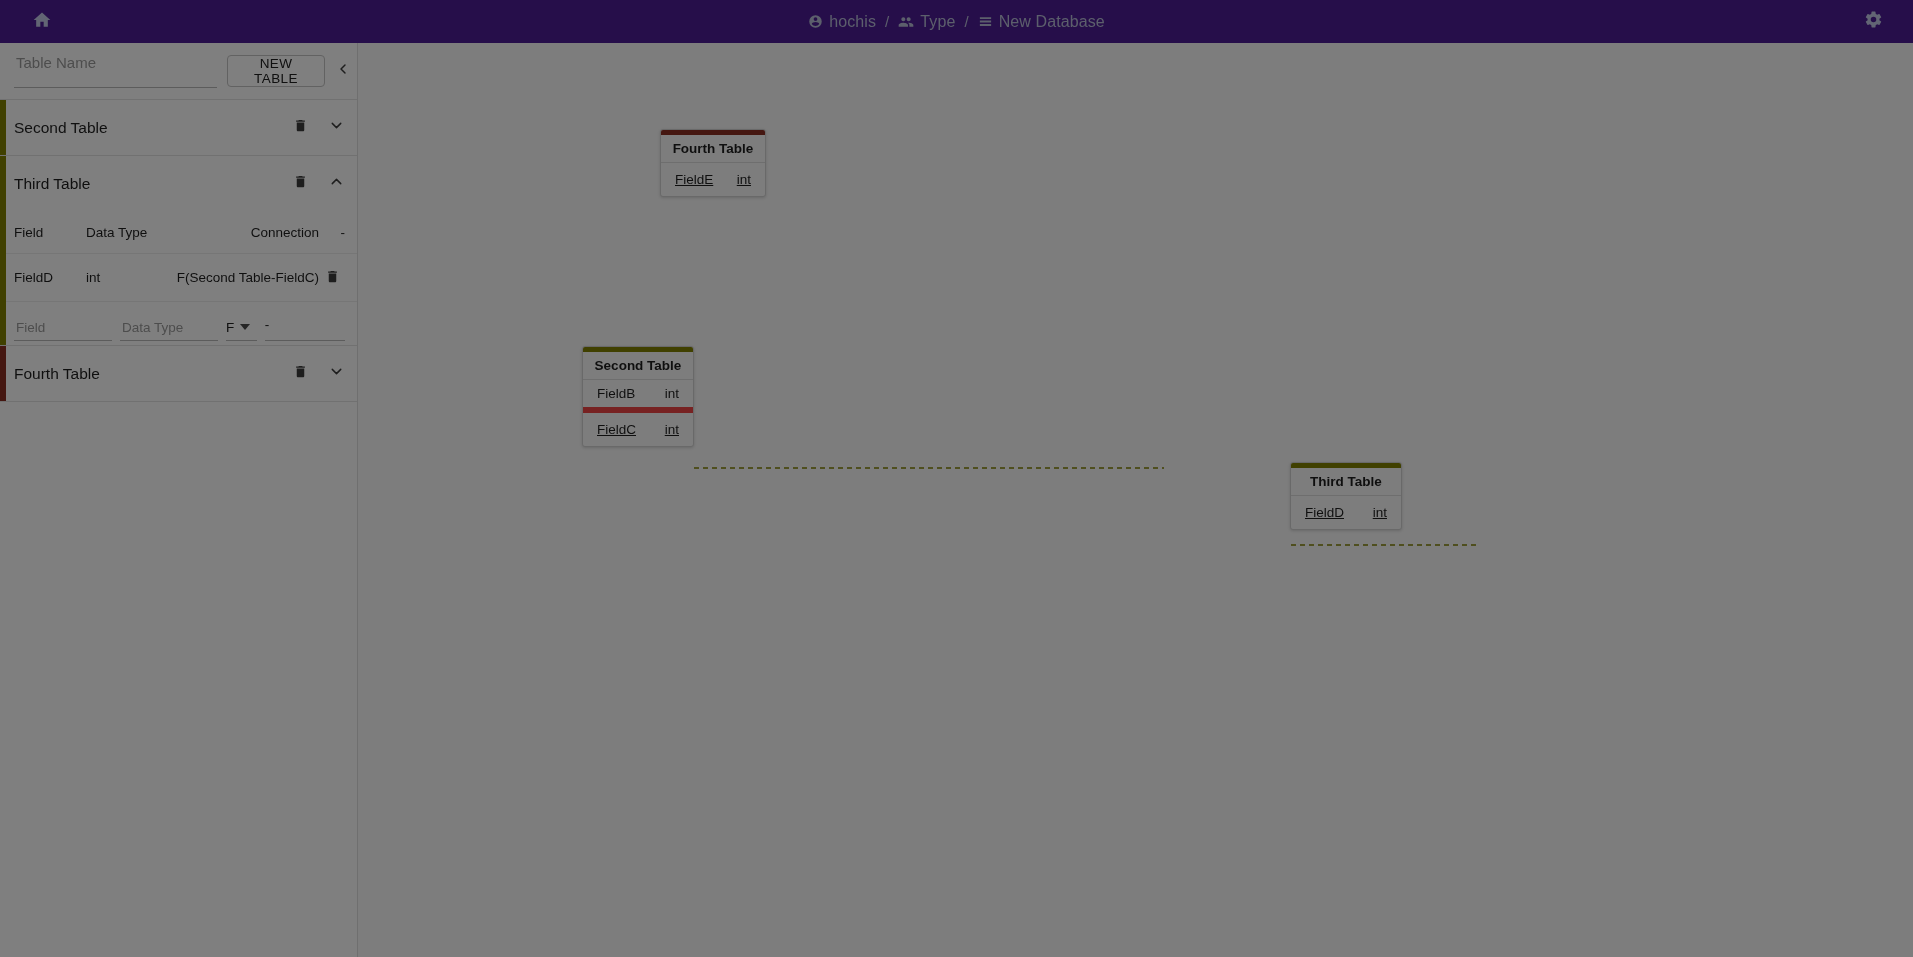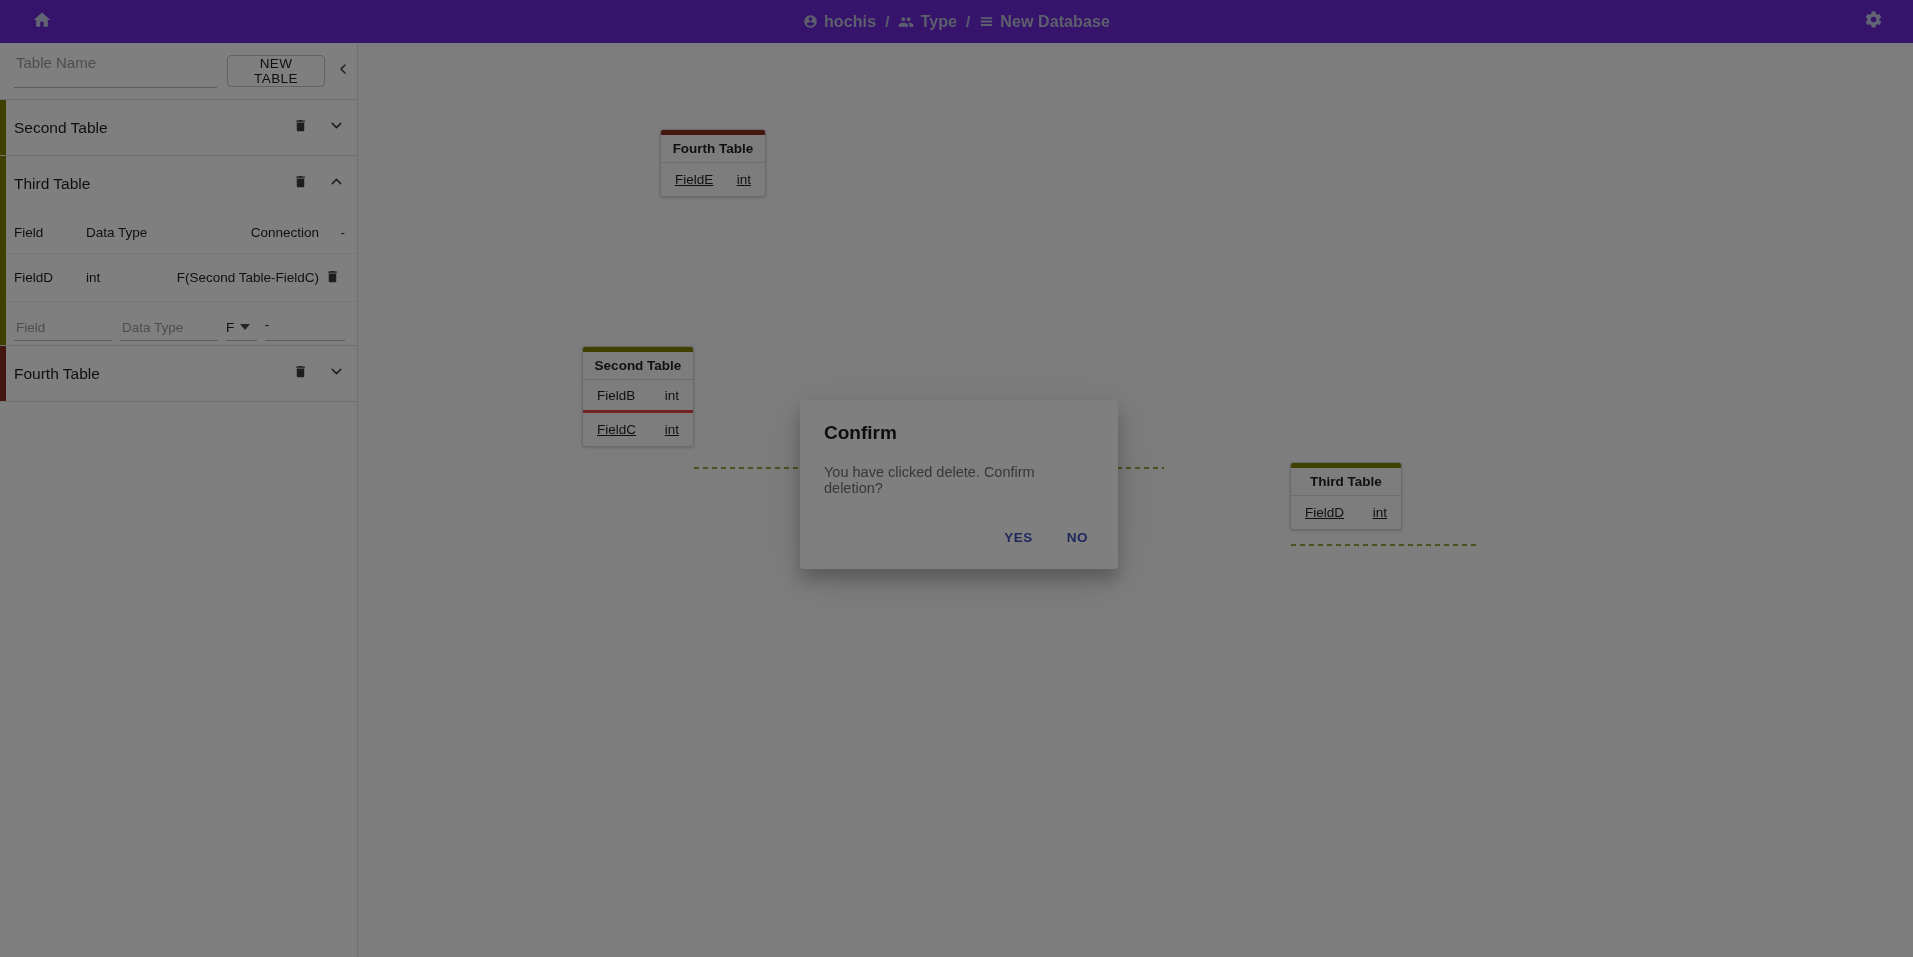--- a/index.html
+++ b/index.html
@@ -18,25 +18,24 @@
     width: 1913px;
     height: 957px;
     background: #fafafa;
   }
 
   
   .topbar {
     position: absolute;
     top: 0; left: 0;
     width: 1913px; height: 43px;
-    background: #6d28d9;
+    background: #4c1d95;
     display: flex;
     align-items: center;
     z-index: 5;
-    font-weight: bold;
   }
   .topbar-icon-btn {
     width: 44px; height: 43px;
     display: flex; align-items: center; justify-content: center;
     color: #c5cae9;
     cursor: pointer;
   }
   .topbar-left { position: absolute; left: 20px; top: 0; }
   .topbar-right { position: absolute; right: 18px; top: 0; }
   .breadcrumb {
@@ -264,21 +263,21 @@
     color: #1f1f1f;
     border-bottom: 1px solid #dcdcdc;
   }
   .node-row {
     height: 33px;
     display: flex;
     align-items: center;
     padding: 0 14px;
     font-size: 13.5px;
     color: #1f1f1f;
-    border-bottom: 3px solid #ef4444;
+    border-bottom: 6px solid #ef4444;
   }
   .node-row:last-child { border-bottom: none; text-decoration: underline; }
   .node-row .rname { flex: 1 1 auto; }
   .node-row .rtype { flex: 0 0 auto; }
 
   
   .overlay {
     position: absolute;
     inset: 0;
     background: rgba(0,0,0,.5);
@@ -532,22 +531,14 @@
       <div class="node-title">Third Table</div>
       <div class="node-row">
         <span class="rname">FieldD</span>
         <span class="rtype">int</span>
       </div>
     </div>
   </div>
 
   <div class="overlay"></div>
 
-  <div class="dialog">
-    <div class="dialog-title">Confirm</div>
-    <div class="dialog-text">You have clicked delete. Confirm deletion?</div>
-    <div class="dialog-actions">
-      <button class="dialog-btn">YES</button>
-      <button class="dialog-btn">NO</button>
-    </div>
-  </div>
 
 </div>
 
 </body></html>

